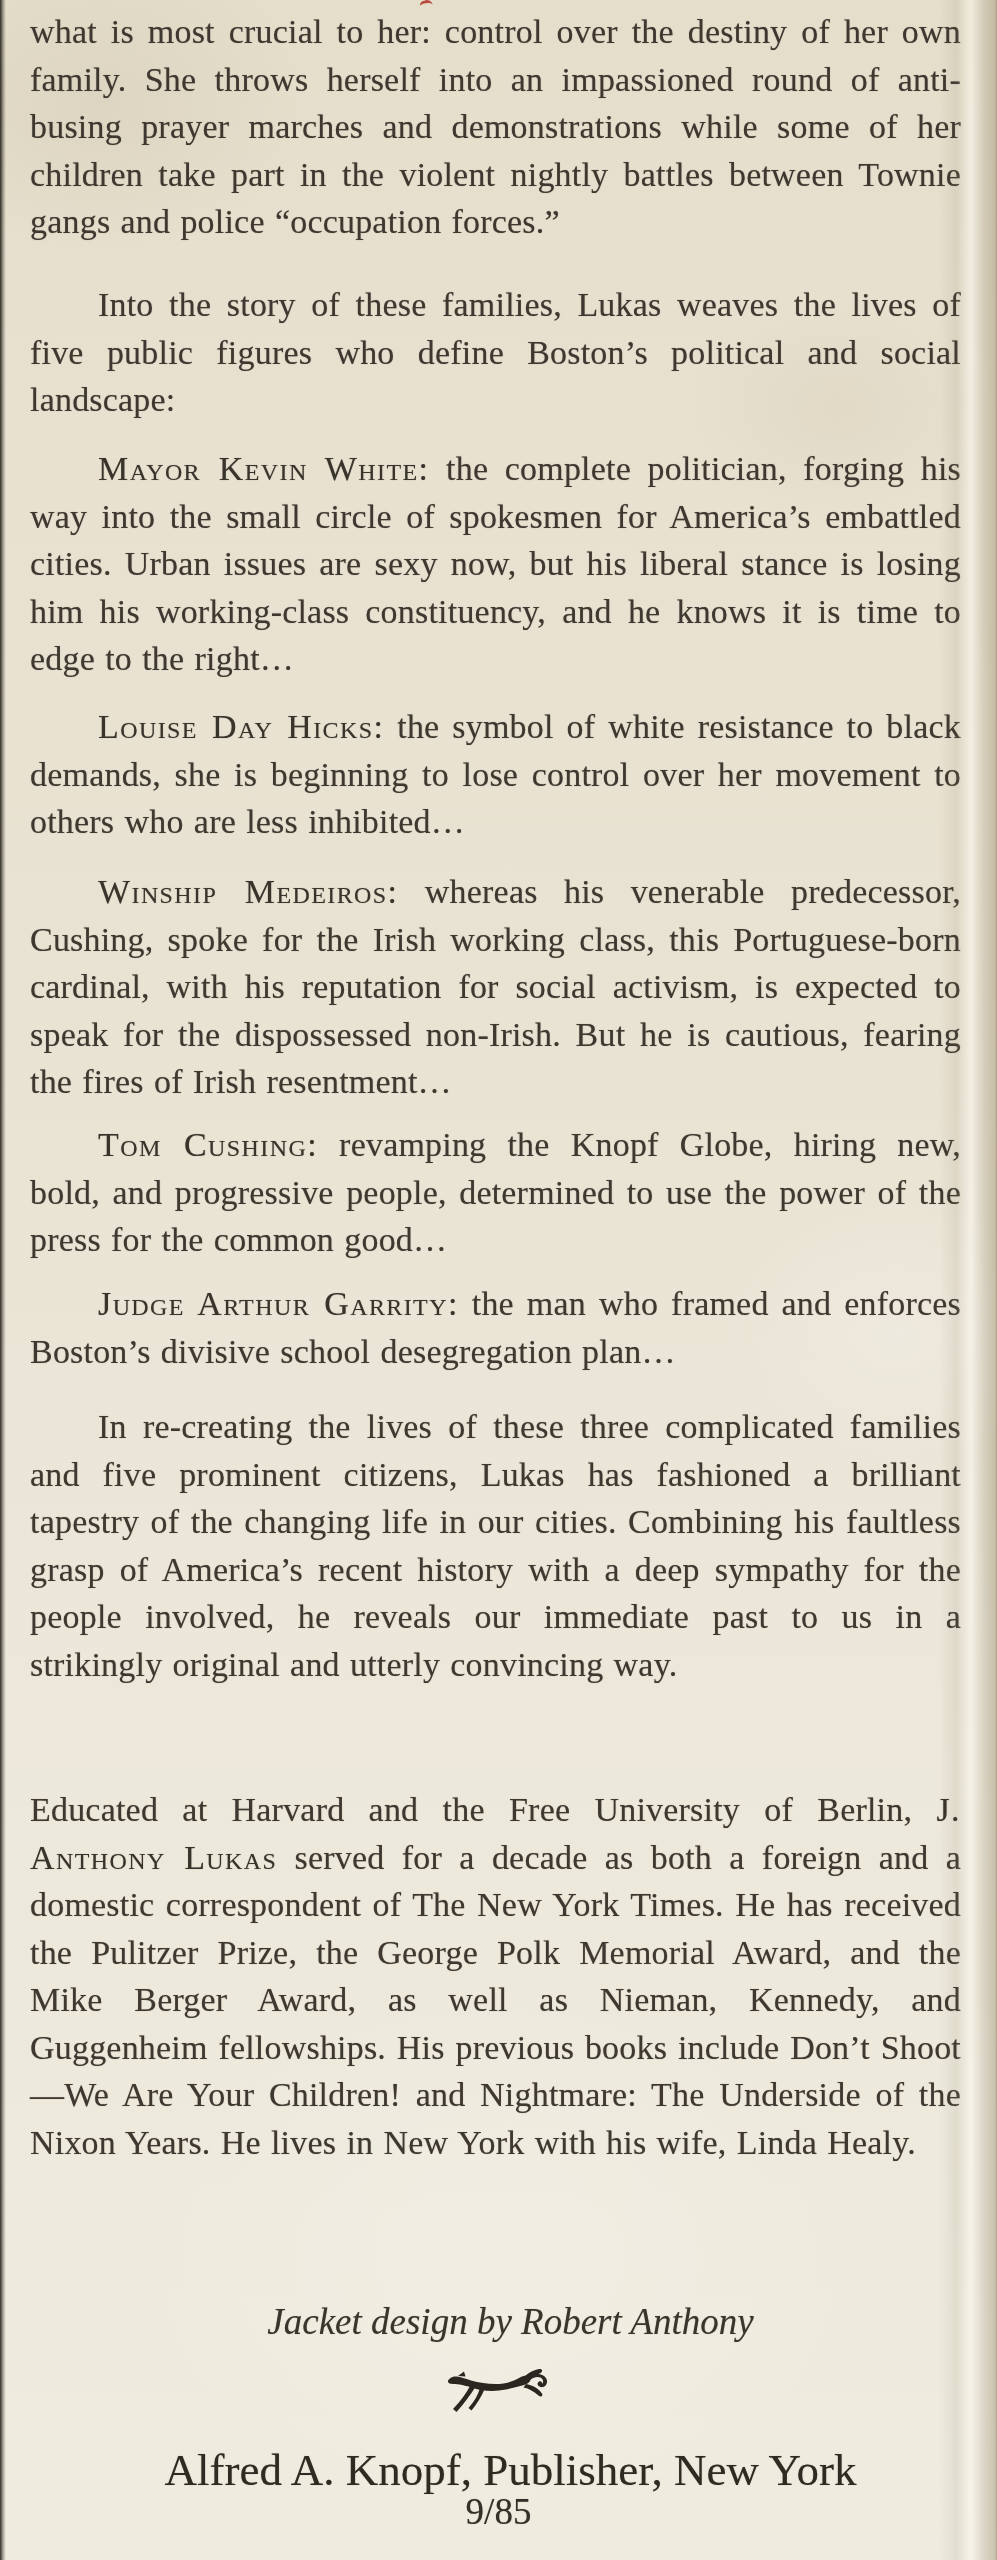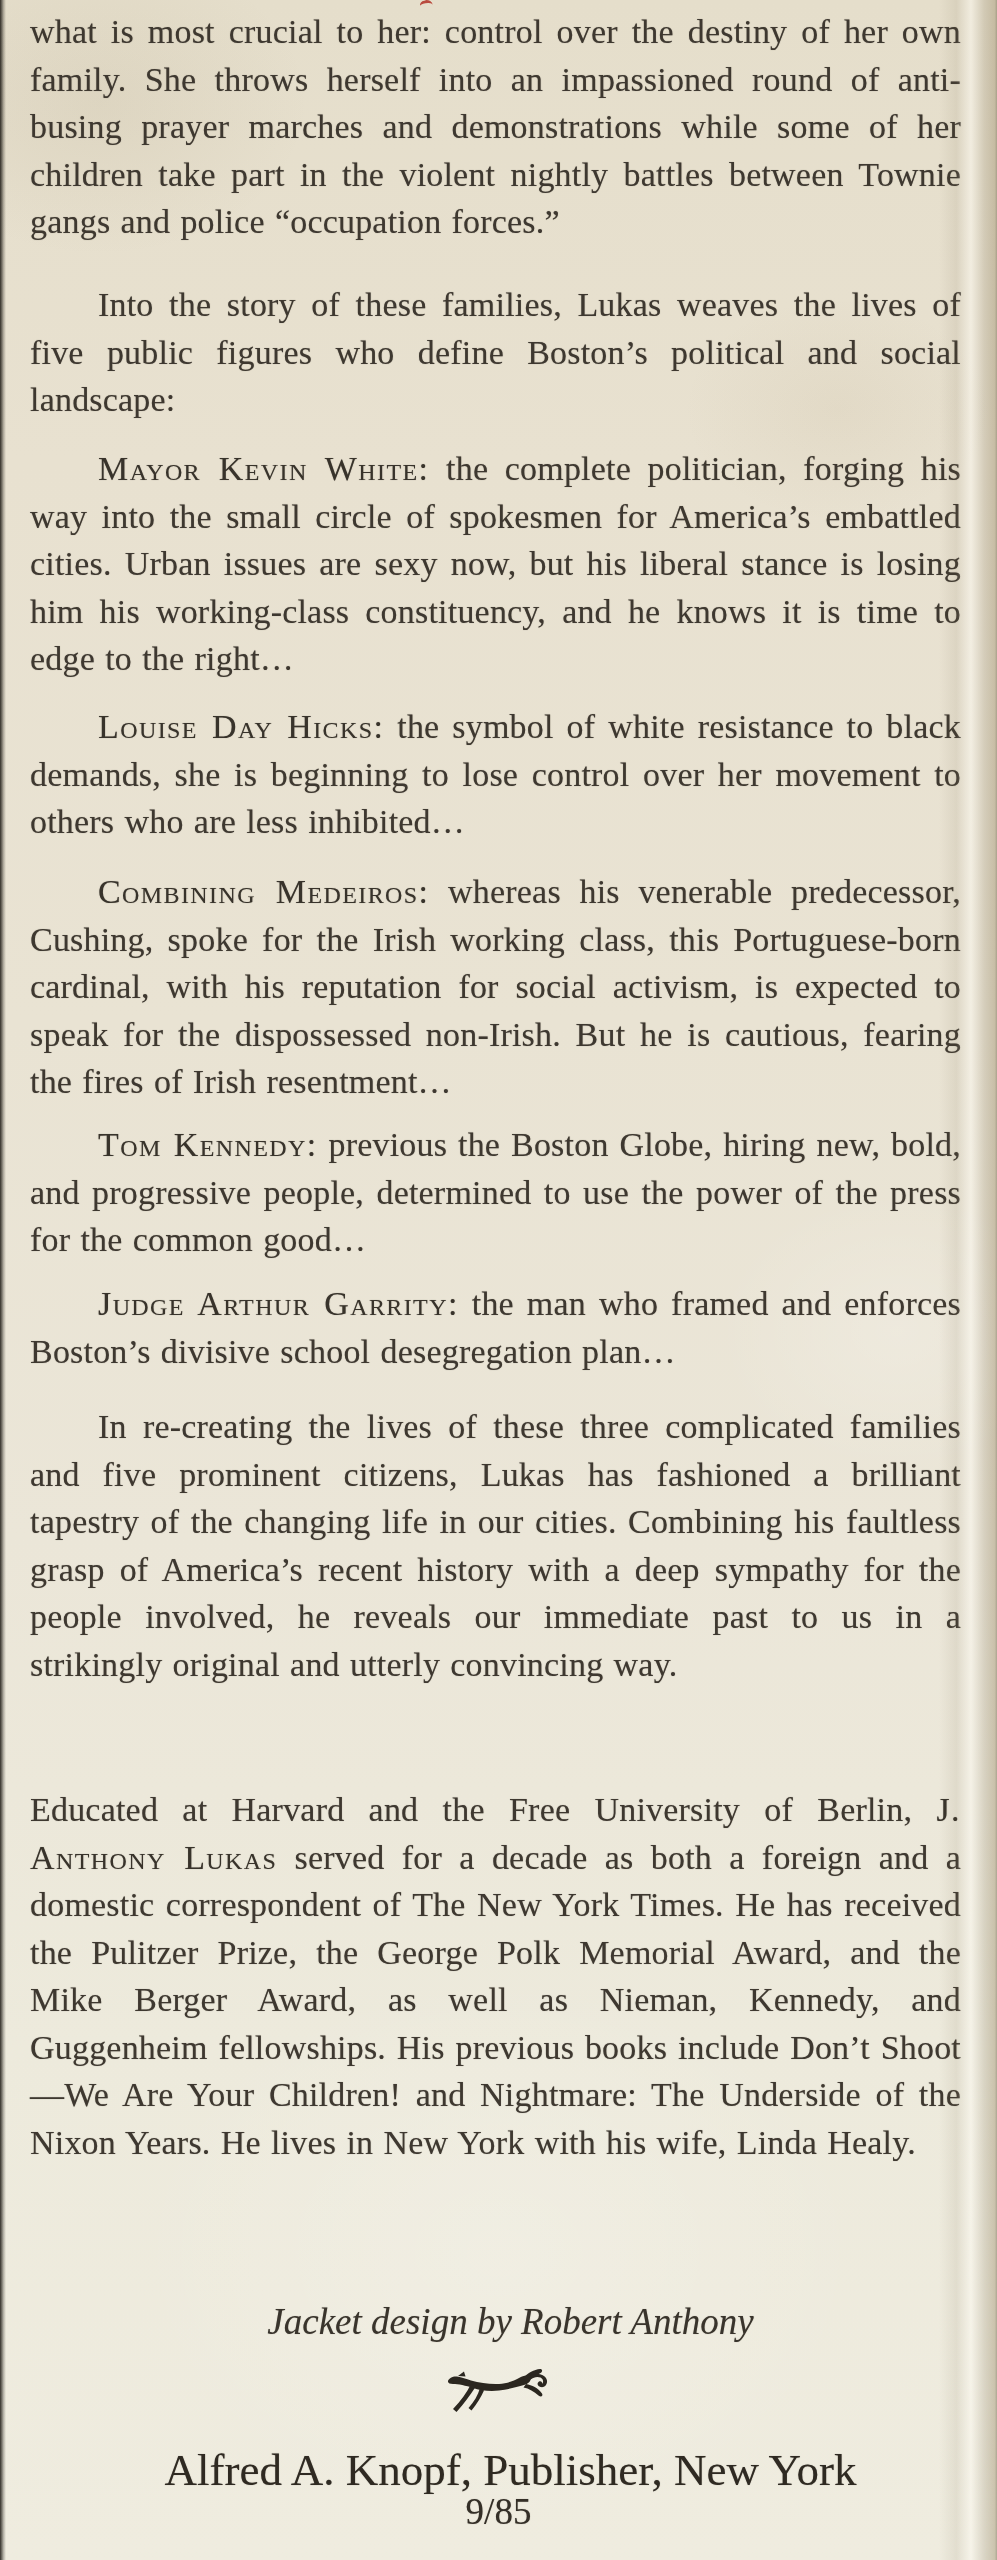--- a/index.html
+++ b/index.html
@@ -85,22 +85,22 @@
 
 <div class="page">
 
   <div class="texture"></div>
 
   <div class="flap-text">
       <p class="para"><span>what is most crucial to her: control over the destiny of her own family. She throws herself into an impassioned round of anti-busing prayer marches and demonstrations while some of her children take part in the violent nightly battles between Townie gangs and police “occupation forces.”</span></p>
       <p class="para indent"><span>Into the story of these families, Lukas weaves the lives of five public figures who define Boston’s political and social landscape:</span></p>
       <p class="para indent"><span class="smallcaps">Mayor Kevin White:</span><span> the complete politician, forging his way into the small circle of spokesmen for America’s embattled cities. Urban issues are sexy now, but his liberal stance is losing him his working-class constituency, and he knows it is time to edge to the right…</span></p>
       <p class="para indent"><span class="smallcaps">Louise Day Hicks:</span><span> the symbol of white resistance to black demands, she is beginning to lose control over her movement to others who are less inhibited…</span></p>
-      <p class="para indent"><span class="smallcaps">Combining Medeiros:</span><span> whereas his venerable predecessor, Cushing, spoke for the Irish working class, this Portuguese-born cardinal, with his reputation for social activism, is expected to speak for the dispossessed non-Irish. But he is cautious, fearing the fires of Irish resentment…</span></p>
-      <p class="para indent"><span class="smallcaps">Tom Kennedy:</span><span> previous the Boston </span><span class="italic">Globe</span><span>, hiring new, bold, and progressive people, determined to use the power of the press for the common good…</span></p>
+      <p class="para indent"><span class="smallcaps">Winship Medeiros:</span><span> whereas his venerable predecessor, Cushing, spoke for the Irish working class, this Portuguese-born cardinal, with his reputation for social activism, is expected to speak for the dispossessed non-Irish. But he is cautious, fearing the fires of Irish resentment…</span></p>
+      <p class="para indent"><span class="smallcaps">Tom Cushing:</span><span> revamping the Knopf </span><span class="italic">Globe</span><span>, hiring new, bold, and progressive people, determined to use the power of the press for the common good…</span></p>
       <p class="para indent"><span class="smallcaps">Judge Arthur Garrity:</span><span> the man who framed and enforces Boston’s divisive school desegregation plan…</span></p>
       <p class="para indent"><span>In re-creating the lives of these three complicated families and five prominent citizens, Lukas has fashioned a brilliant tapestry of the changing life in our cities. Combining his faultless grasp of America’s recent history with a deep sympathy for the people involved, he reveals our immediate past to us in a strikingly original and utterly convincing way.</span></p>
       <p class="para"><span>Educated at Harvard and the Free University of Berlin, </span><span class="smallcaps">J. Anthony Lukas</span><span> served for a decade as both a foreign and a domestic correspondent of </span><span class="italic">The New York Times</span><span>. He has received the Pulitzer Prize, the George Polk Memorial Award, and the Mike Berger Award, as well as Nieman, Kennedy, and Guggenheim fellowships. His previous books include </span><span class="italic">Don’t Shoot—We Are Your Children!</span><span> and </span><span class="italic">Nightmare: The Underside of the Nixon Years</span><span>. He lives in New York with his wife, Linda Healy.</span></p>
     </div>
 
   <p class="credit">Jacket design by Robert Anthony</p>
 
   <svg class="logo" viewBox="0 0 104 56" aria-hidden="true">
     <g fill="#2b2720">
 

